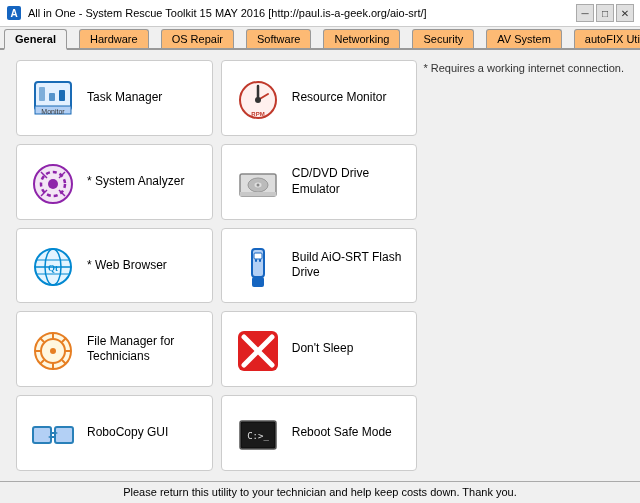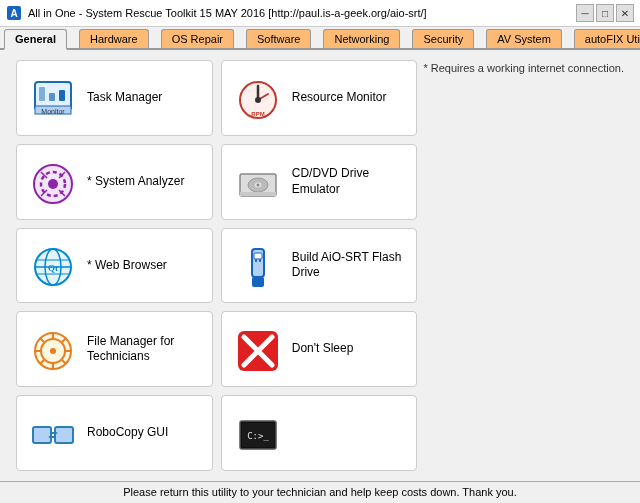--- a/index.html
+++ b/index.html
@@ -303,18 +303,19 @@
         <span class="btn-label">RoboCopy GUI</span>
       </button>
       <button class="tool-btn">
         <div class="btn-icon">
           <svg width="44" height="44" viewBox="0 0 44 44">
             <rect x="4" y="8" width="36" height="28" rx="2" fill="#111" stroke="#555" stroke-width="1.5"></rect>
             <rect x="6" y="10" width="32" height="24" rx="1" fill="#1a1a1a"></rect>
             <text x="22" y="26" font-size="9" fill="#e0e0e0" text-anchor="middle" font-family="monospace">C:&gt;_</text>
           </svg>
         </div>
+        <span class="btn-label">Reboot Safe Mode</span>
       </button>
     </div>
   <div class="footnote">* Requires a working internet connection.</div>
 </div>
 
 <div class="status-bar">Please return this utility to your technician and help keep costs down. Thank you.</div>
 
 </body></html>

